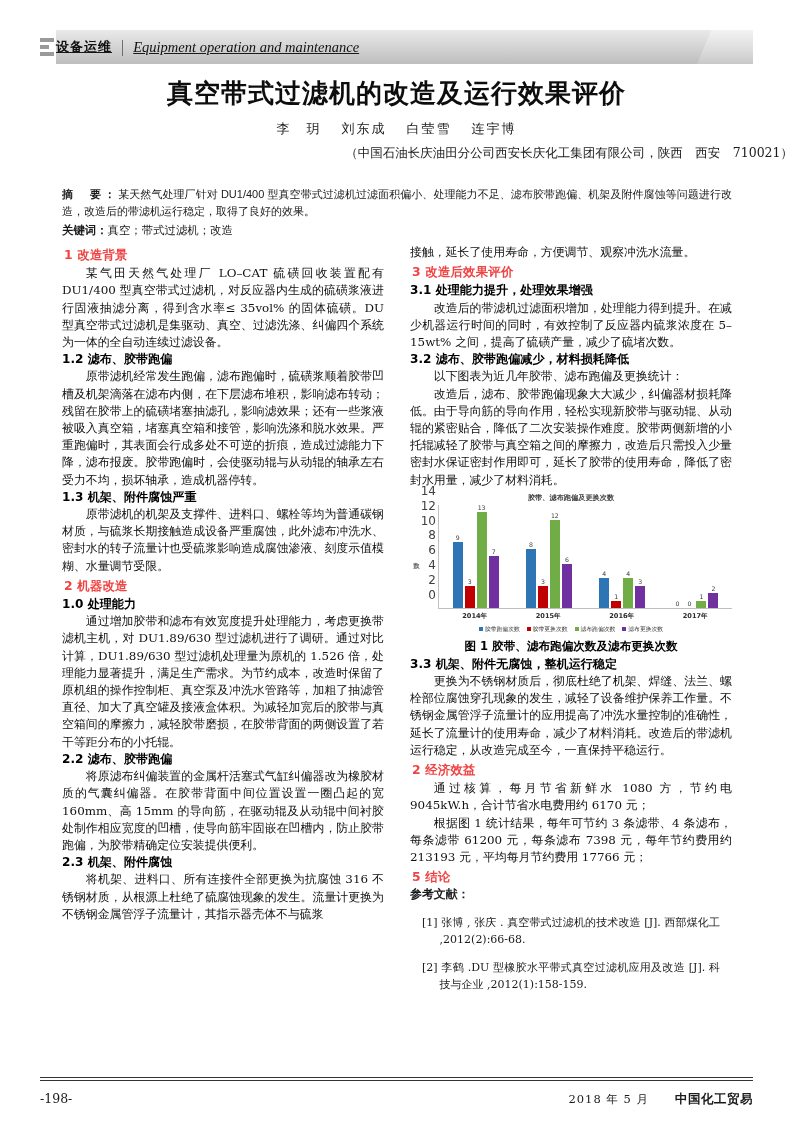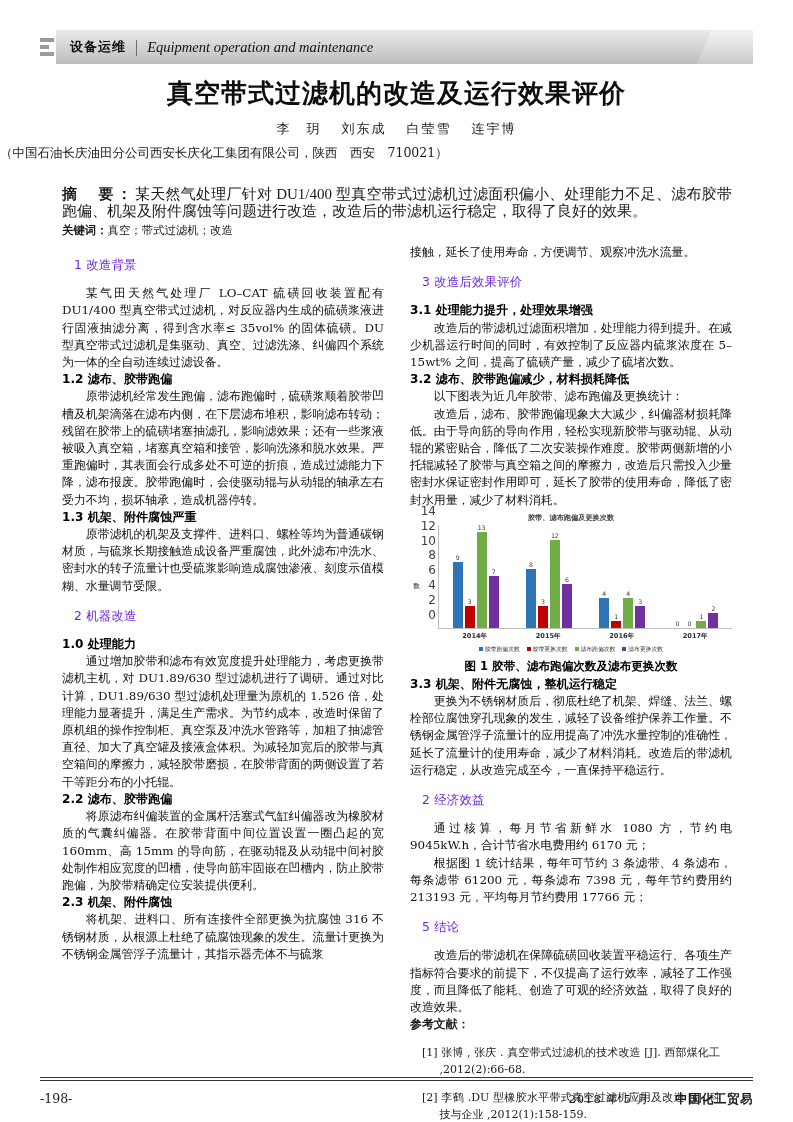--- a/index.html
+++ b/index.html
@@ -19,21 +19,21 @@
     position:absolute; left:40px; top:30px; width:713px; height:34px;
     display:flex; align-items:stretch;
   }
   .runhead-bars { width:16px; display:flex; flex-direction:column; justify-content:center; gap:3px; padding-right:4px;}
   .runhead-bars i { display:block; height:4px; background:#9a9a9a; }
   .runhead-bars i:nth-child(1){ width:14px; }
   .runhead-bars i:nth-child(2){ width:9px; }
   .runhead-bars i:nth-child(3){ width:14px; }
   .runhead-band {
     flex:1; background: linear-gradient(to bottom,#e9e9e9,#d2d2d2 55%,#bdbdbd);
-    display:flex; align-items:center; padding-left:14px; position:relative;
+    display:flex; align-items:center; position:relative;text-decoration:underline;
   }
   .runhead-band:after{
     content:""; position:absolute; right:0; top:0; bottom:0; width:56px;
     background: linear-gradient(to bottom,#f3f3f3,#dcdcdc 60%,#c8c8c8);
     clip-path: polygon(26% 0, 100% 0, 100% 100%, 0 100%);
   }
   .runhead-cn {
     font-family:"DejaVu Serif", serif;
     font-weight:bold; font-size:13px; letter-spacing:1px; color:#111;
   }
@@ -47,42 +47,42 @@
     font-family:"DejaVu Serif", serif; color:#0d0d0d;
   }
   .authors {
     position:absolute; left:0; right:0; top:120px;
     text-align:center; font-size:13px; letter-spacing:2px;
     font-family:"DejaVu Serif", serif;
   }
   .authors span { margin:0 10px; }
   .affil {
     position:absolute; left:0; right:0; top:145px;
-    text-align:left; font-size:12.5px;
+    text-align:right; font-size:12.5px;
     font-family:"DejaVu Serif", serif;
   }
 
   
   .abs-wrap { position:absolute; left:62px; top:186px; width:670px; }
-  .abs-line { font-size:15px; line-height:16.6px; text-align:justify; font-family:Liberation Serif, serif; }
+  .abs-line { font-size:11px; line-height:16.6px; text-align:justify; font-family:Liberation Sans, sans-serif; }
   .abs-label { font-weight:bold; letter-spacing:3px; }
   .kw { margin-top:3px; font-size:11.4px; line-height:16.6px; font-family:"DejaVu Serif",serif;}
   .kw b { font-weight:bold; }
 
   
   .cols { position:absolute; left:62px; top:244px; width:670px; display:flex; gap:26px; }
   .col { width:322px; }
   p.body {
     margin:0; font-size:11.9px; line-height:17.2px; text-align:justify;
     text-indent:2em; font-family:"DejaVu Serif",serif; color:#111;
   }
   p.body.noind { text-indent:0; }
   h2.h1 {
-    margin:12px; font-size:12.4px; line-height:17.2px; font-weight:normal;
-    font-family:"DejaVu Sans", sans-serif; color:#6d28d9; letter-spacing:0.2px;
+    margin:2px; font-size:12.4px; line-height:17.2px; font-weight:bold;
+    font-family:"DejaVu Sans", sans-serif; color:#ef4444; letter-spacing:0.2px;
   }
   h3.h2 {
     margin:0; font-size:12.1px; line-height:17.2px; font-weight:bold;
     font-family:"DejaVu Sans", sans-serif; color:#000;
   }
   sup { font-size:8px; vertical-align:super; }
   sub { font-size:8px; vertical-align:sub; }
 
   
   .figbox { margin:4px 0 2px 0; }
@@ -342,21 +342,20 @@
       </div>
 
       <h3 class="h2">3.3 机架、附件无腐蚀，整机运行稳定</h3>
       <p class="body">更换为不锈钢材质后，彻底杜绝了机架、焊缝、法兰、螺栓部位腐蚀穿孔现象的发生，减轻了设备维护保养工作量。不锈钢金属管浮子流量计的应用提高了冲洗水量控制的准确性，延长了流量计的使用寿命，减少了材料消耗。改造后的带滤机运行稳定，从改造完成至今，一直保持平稳运行。</p>
 
       <h2 class="h1">2 经济效益</h2>
       <p class="body">通过核算，每月节省新鲜水 1080 方，节约电 9045kW.h，合计节省水电费用约 6170 元；</p>
       <p class="body">根据图 1 统计结果，每年可节约 3 条滤带、4 条滤布，每条滤带 61200 元，每条滤布 7398 元，每年节约费用约 213193 元，平均每月节约费用 17766 元；</p>
 
       <h2 class="h1">5 结论</h2>
-      <p class="body">改造后的带滤机在保障硫磺回收装置平稳运行、各项生产指标符合要求的前提下，不仅提高了运行效率，减轻了工作强度，而且降低了能耗、创造了可观的经济效益，取得了良好的改造效果。</p>
 
       <div class="refhead">参考文献：</div>
       <p class="ref">[1] 张博 , 张庆 . 真空带式过滤机的技术改造 [J]. 西部煤化工 ,2012(2):66-68.</p>
       <p class="ref">[2] 李鹤 .DU 型橡胶水平带式真空过滤机应用及改造 [J]. 科技与企业 ,2012(1):158-159.</p>
     </div>
   </div>
 
   <div class="footrule"></div>
   <div class="footrule2"></div>
   <div class="footer">

